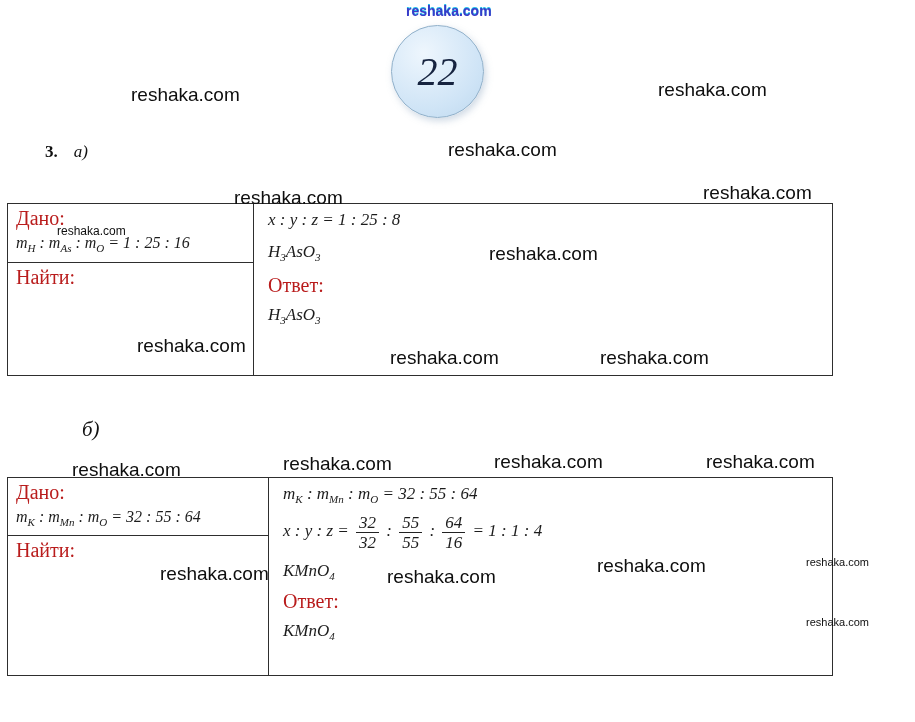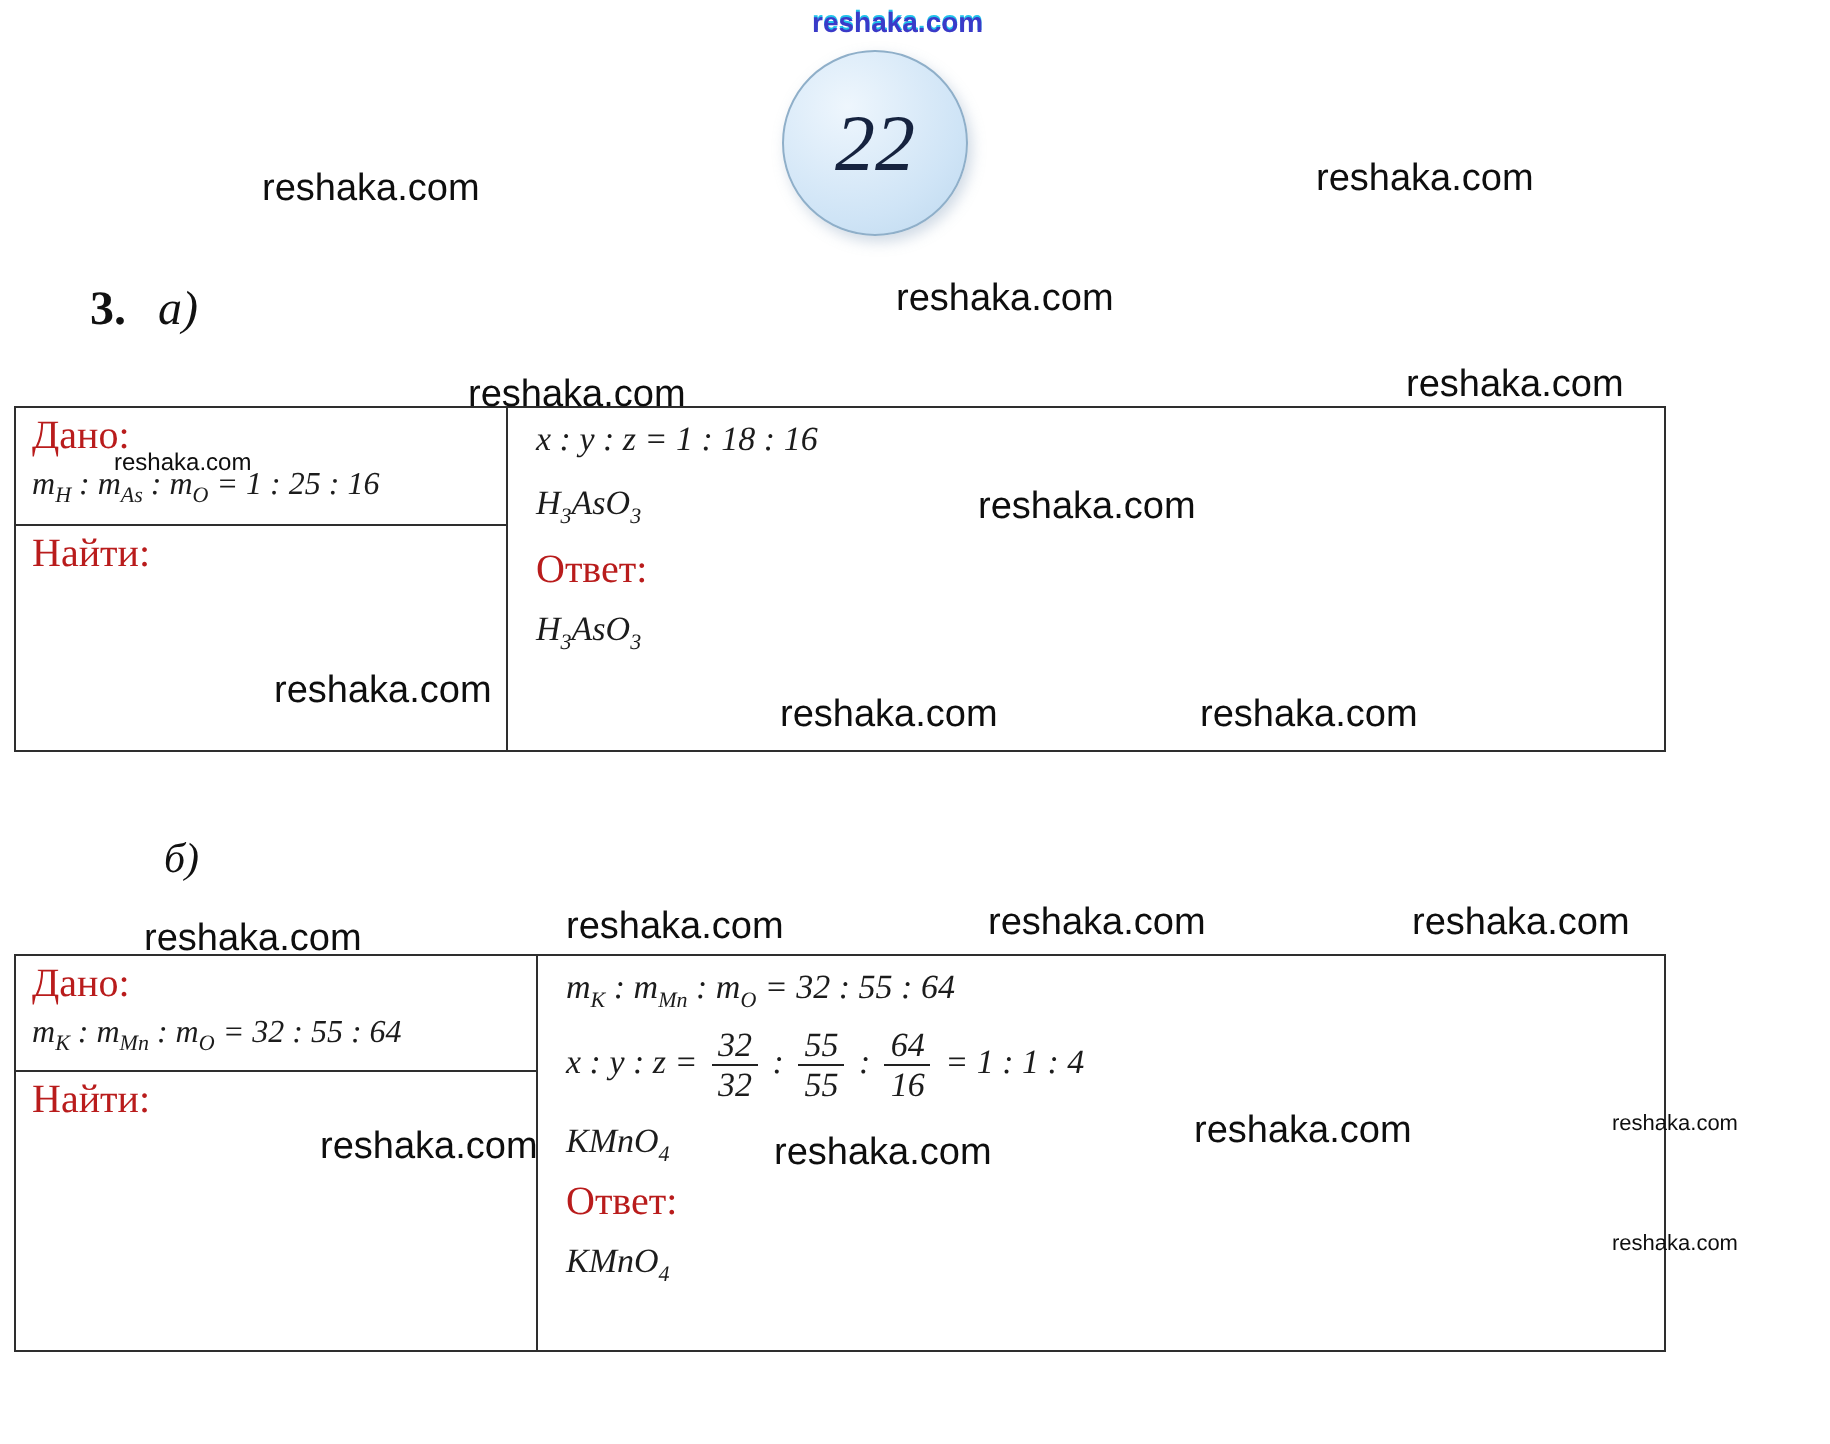--- a/index.html
+++ b/index.html
@@ -11,21 +11,21 @@
   .wm{position:absolute;font-family:"Liberation Sans",sans-serif;color:#0e0e0e;white-space:nowrap;z-index:5;}
   .wm-top{color:#3a3ac8;text-shadow:0 -1px 0 #20c2ea;font-weight:bold;}
 
   
   .badge{position:absolute;left:391px;top:25px;width:93px;height:93px;border-radius:50%;
     background:radial-gradient(circle at 35% 30%,#eef6fd,#cfe4f6 65%,#bdd8ee);
     border:1px solid #8fafc9;box-shadow:2px 3px 7px rgba(120,150,180,.35);
     display:flex;align-items:center;justify-content:center;z-index:2;}
   .badge span{font-size:40px;color:#16233f;font-style:italic;}
 
-  .prob{position:absolute;left:45px;top:142px;font-size:24px;color:#111;z-index:2;}
+  .prob{position:absolute;left:45px;top:142px;font-size:17px;color:#111;z-index:2;}
   .prob b{font-weight:bold;margin-right:16px;}
   .prob i, .partb{font-style:italic;}
   .partb{position:absolute;left:82px;top:417px;font-size:21px;color:#111;z-index:2;}
 
   
   .tbl{position:absolute;border:1.5px solid #2e2e2e;display:flex;background:transparent;z-index:1;}
   .tbl-a{left:7px;top:203px;width:826px;height:173px;}
   .tbl-b{left:7px;top:477px;width:826px;height:199px;}
   .col-l{border-right:1.5px solid #2e2e2e;display:flex;flex-direction:column;}
   .tbl-a .col-l{width:246px;}
@@ -84,21 +84,21 @@
     <div class="col-l">
       <div class="cell given">
         <div class="lbl">Дано:</div>
         <div class="math">m<sub>H</sub> : m<sub>As</sub> : m<sub>O</sub> = 1 : 25 : 16</div>
       </div>
       <div class="cell">
         <div class="lbl">Найти:</div>
       </div>
     </div>
     <div class="col-r">
-      <div class="math line">x : y : z = 1 : 18 : 16</div>
+      <div class="math line">x : y : z = 1 : 25 : 8</div>
       <div class="math line">H<sub>3</sub>AsO<sub>3</sub></div>
       <div class="lbl ans-lbl">Ответ:</div>
       <div class="math">H<sub>3</sub>AsO<sub>3</sub></div>
     </div>
   </div>
 
   <div class="partb">б)</div>
 
   <div class="tbl tbl-b">
     <div class="col-l">

